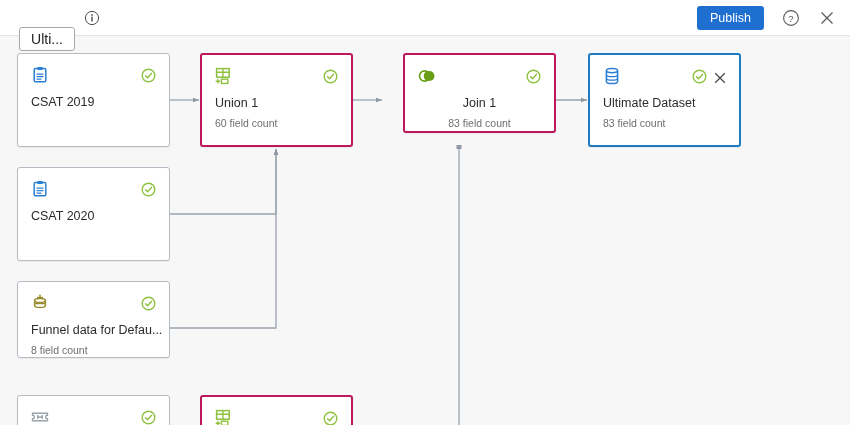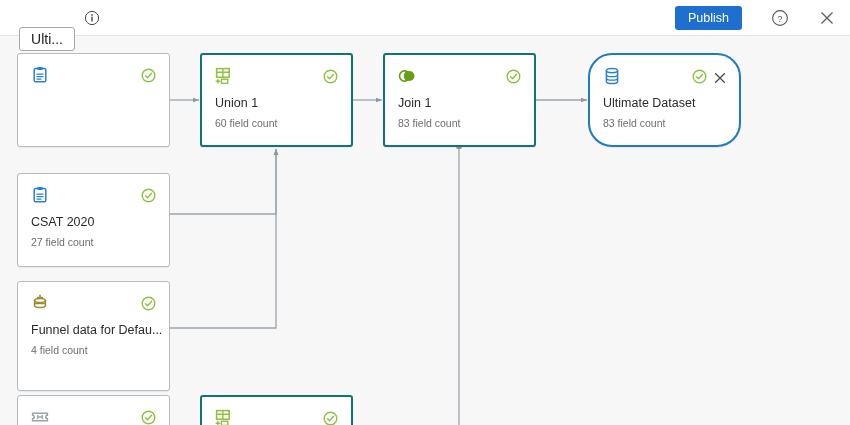--- a/index.html
+++ b/index.html
@@ -40,21 +40,21 @@
   .info-icon {
     margin-left: 9px;
     width: 16px; height: 16px;
     display: flex; align-items: center; justify-content: center;
     cursor: pointer;
   }
   .header-right {
     margin-left: auto;
     display: flex; align-items: center;
     margin-right: 14px;
-    gap: 11px;
+    gap: 0px;
   }
   .publish-btn {
     background: #1f6fd0;
     color: #ffffff;
     font-size: 12.5px;
     border: none; border-radius: 3px;
     height: 24px;
     padding: 0 13px;
     display: flex; align-items: center; justify-content: center;
     cursor: pointer;
@@ -87,21 +87,21 @@
   .node {
     position: absolute;
     background: #ffffff;
     border: 1px solid #b6bcc4;
     border-radius: 3px;
     box-shadow: 0 1px 1px rgba(0,0,0,0.06);
     cursor: pointer;
     z-index: 10;
     overflow: hidden;
   }
-  .node.green  { border: 2px solid #0f766e; }
+  .node.green  { border: 2px solid #be185d; }
   .node.blue   { border: 2px solid #1f7bc1; }
 
   .node-top {
     display: flex; align-items: center;
     justify-content: space-between;
     padding: 11px 13px 0 13px;
     height: 31px;
   }
   .node-actions { display: flex; align-items: center; gap: 7px; }
   .node-title {
@@ -187,112 +187,112 @@
         <rect x="6.2" y="1" width="5.6" height="3" rx="0.9" fill="#2b7fd4"></rect>
         <path d="M6 8.2h6M6 10.7h6M6 13.1h4" stroke="#2b7fd4" stroke-width="1.2" stroke-linecap="round"></path>
       </svg></span>
             <div class="node-actions">
               <span class="check-slot"><svg width="15" height="15" viewBox="0 0 15 15">
         <circle cx="7.5" cy="7.5" r="6.3" fill="none" stroke="#8ec13f" stroke-width="1.4"></circle>
         <path d="M4.5 7.7 L6.6 9.8 L10.6 5.2" fill="none" stroke="#8ec13f" stroke-width="1.4" stroke-linecap="round" stroke-linejoin="round"></path>
       </svg></span>
             </div>
           </div>
+          <div class="node-title">CSAT 2019</div>
         </div>
         <div class="node green" style="left: 200px; top: 17px; width: 153px; height: 94px;">
           <div class="node-top">
             <span class="icon-slot"><svg width="18" height="18" viewBox="0 0 18 18">
         <rect x="1.6" y="1.6" width="12.6" height="8.6" fill="none" stroke="#8ec13f" stroke-width="1.5"></rect>
         <path d="M1.6 5.3h12.6M7.9 1.6v8.6" stroke="#8ec13f" stroke-width="1.4"></path>
         <path d="M1.2 14.2h3.4M2.9 12.5v3.4" stroke="#8ec13f" stroke-width="1.4" stroke-linecap="round"></path>
         <rect x="6.4" y="12.2" width="6.4" height="4.2" fill="none" stroke="#8ec13f" stroke-width="1.4"></rect>
       </svg></span>
             <div class="node-actions">
               <span class="check-slot"><svg width="15" height="15" viewBox="0 0 15 15">
         <circle cx="7.5" cy="7.5" r="6.3" fill="none" stroke="#8ec13f" stroke-width="1.4"></circle>
         <path d="M4.5 7.7 L6.6 9.8 L10.6 5.2" fill="none" stroke="#8ec13f" stroke-width="1.4" stroke-linecap="round" stroke-linejoin="round"></path>
       </svg></span>
             </div>
           </div>
           <div class="node-title">Union 1</div>
           <div class="node-sub">60 field count</div>
         </div>
-        <div class="node green" style="left: 383px; top: 17px; width: 153px; height: 94px;">
+        <div class="node green" style="left: 403px; top: 17px; width: 153px; height: 80px; text-align: center;">
           <div class="node-top">
             <span class="icon-slot"><svg width="18" height="18" viewBox="0 0 18 18">
         <circle cx="6.6" cy="9" r="5.1" fill="none" stroke="#6a9e16" stroke-width="1.6"></circle>
         <circle cx="11.4" cy="9" r="5.1" fill="#6a9e16"></circle>
         <path d="M9 4.25 A5.1 5.1 0 0 0 9 13.75 A5.1 5.1 0 0 0 9 4.25Z" fill="#6a9e16"></path>
       </svg></span>
             <div class="node-actions">
               <span class="check-slot"><svg width="15" height="15" viewBox="0 0 15 15">
         <circle cx="7.5" cy="7.5" r="6.3" fill="none" stroke="#8ec13f" stroke-width="1.4"></circle>
         <path d="M4.5 7.7 L6.6 9.8 L10.6 5.2" fill="none" stroke="#8ec13f" stroke-width="1.4" stroke-linecap="round" stroke-linejoin="round"></path>
       </svg></span>
             </div>
           </div>
           <div class="node-title">Join 1</div>
           <div class="node-sub">83 field count</div>
         </div>
-        <div class="node blue" style="left: 588px; top: 17px; width: 153px; height: 94px; border-radius: 24px;">
+        <div class="node blue" style="left: 588px; top: 17px; width: 153px; height: 94px;">
           <div class="node-top">
             <span class="icon-slot"><svg width="18" height="18" viewBox="0 0 18 18">
         <ellipse cx="9" cy="3.6" rx="5.6" ry="2.2" fill="none" stroke="#2b7fd4" stroke-width="1.5"></ellipse>
         <path d="M3.4 3.6v10.8c0 1.2 2.5 2.2 5.6 2.2s5.6-1 5.6-2.2V3.6" fill="none" stroke="#2b7fd4" stroke-width="1.5"></path>
         <path d="M3.4 7.4c0 1.2 2.5 2.2 5.6 2.2s5.6-1 5.6-2.2
                  M3.4 11c0 1.2 2.5 2.2 5.6 2.2s5.6-1 5.6-2.2" fill="none" stroke="#2b7fd4" stroke-width="1.3"></path>
       </svg></span>
             <div class="node-actions">
               <span class="check-slot"><svg width="15" height="15" viewBox="0 0 15 15">
         <circle cx="7.5" cy="7.5" r="6.3" fill="none" stroke="#8ec13f" stroke-width="1.4"></circle>
         <path d="M4.5 7.7 L6.6 9.8 L10.6 5.2" fill="none" stroke="#8ec13f" stroke-width="1.4" stroke-linecap="round" stroke-linejoin="round"></path>
       </svg></span>
               <span class="x-slot"><svg width="12" height="12" viewBox="0 0 12 12">
         <path d="M1.2 1.2 L10.8 10.8 M10.8 1.2 L1.2 10.8" stroke="#4a4a4a" stroke-width="1.3" fill="none"></path>
       </svg></span>
             </div>
           </div>
           <div class="node-title">Ultimate Dataset</div>
           <div class="node-sub">83 field count</div>
         </div>
-        <div class="node" style="left: 17px; top: 131px; width: 153px; height: 94px; margin-top: 6px;">
+        <div class="node" style="left: 17px; top: 131px; width: 153px; height: 94px;">
           <div class="node-top">
             <span class="icon-slot"><svg width="18" height="18" viewBox="0 0 18 18">
         <rect x="3.2" y="2.6" width="11.6" height="13.2" rx="1.3" fill="none" stroke="#2b7fd4" stroke-width="1.5"></rect>
         <rect x="6.2" y="1" width="5.6" height="3" rx="0.9" fill="#2b7fd4"></rect>
         <path d="M6 8.2h6M6 10.7h6M6 13.1h4" stroke="#2b7fd4" stroke-width="1.2" stroke-linecap="round"></path>
       </svg></span>
             <div class="node-actions">
               <span class="check-slot"><svg width="15" height="15" viewBox="0 0 15 15">
         <circle cx="7.5" cy="7.5" r="6.3" fill="none" stroke="#8ec13f" stroke-width="1.4"></circle>
         <path d="M4.5 7.7 L6.6 9.8 L10.6 5.2" fill="none" stroke="#8ec13f" stroke-width="1.4" stroke-linecap="round" stroke-linejoin="round"></path>
       </svg></span>
             </div>
           </div>
           <div class="node-title">CSAT 2020</div>
-          <div class="node-sub">27 field count</div>
-        </div>
-        <div class="node" style="left: 17px; top: 245px; width: 153px; height: 110px;">
+        </div>
+        <div class="node" style="left: 17px; top: 245px; width: 153px; height: 77px;">
           <div class="node-top">
             <span class="icon-slot"><svg width="18" height="18" viewBox="0 0 18 18">
         <path d="M9 1.2v3.2" stroke="#9a8b2e" stroke-width="1.4" stroke-linecap="round"></path>
         <path d="M6.6 3.4h4.8" stroke="#9a8b2e" stroke-width="1.4" stroke-linecap="round"></path>
         <ellipse cx="9" cy="6.6" rx="5.4" ry="2" fill="none" stroke="#9a8b2e" stroke-width="1.5"></ellipse>
         <path d="M3.6 6.6v5c0 1.1 2.4 2 5.4 2s5.4-.9 5.4-2v-5" fill="none" stroke="#9a8b2e" stroke-width="1.5"></path>
         <path d="M3.8 9.6h10.4" stroke="#9a8b2e" stroke-width="1.3"></path>
       </svg></span>
             <div class="node-actions">
               <span class="check-slot"><svg width="15" height="15" viewBox="0 0 15 15">
         <circle cx="7.5" cy="7.5" r="6.3" fill="none" stroke="#8ec13f" stroke-width="1.4"></circle>
         <path d="M4.5 7.7 L6.6 9.8 L10.6 5.2" fill="none" stroke="#8ec13f" stroke-width="1.4" stroke-linecap="round" stroke-linejoin="round"></path>
       </svg></span>
             </div>
           </div>
           <div class="node-title">Funnel data for Defau...</div>
-          <div class="node-sub">4 field count</div>
+          <div class="node-sub">8 field count</div>
         </div>
         <div class="node" style="left: 17px; top: 359px; width: 153px; height: 94px;">
           <div class="node-top">
             <span class="icon-slot"><svg width="18" height="18" viewBox="0 0 18 18">
         <path d="M1.6 5.2h14.8v2.1a1.7 1.7 0 0 0 0 3.4v2.1H1.6v-2.1a1.7 1.7 0 0 0 0-3.4Z" fill="none" stroke="#9aa2ab" stroke-width="1.5"></path>
         <path d="M6.6 7v4M11.4 7v4M6.6 9h4.8" stroke="#9aa2ab" stroke-width="1.3"></path>
       </svg></span>
             <div class="node-actions">
               <span class="check-slot"><svg width="15" height="15" viewBox="0 0 15 15">
         <circle cx="7.5" cy="7.5" r="6.3" fill="none" stroke="#8ec13f" stroke-width="1.4"></circle>

